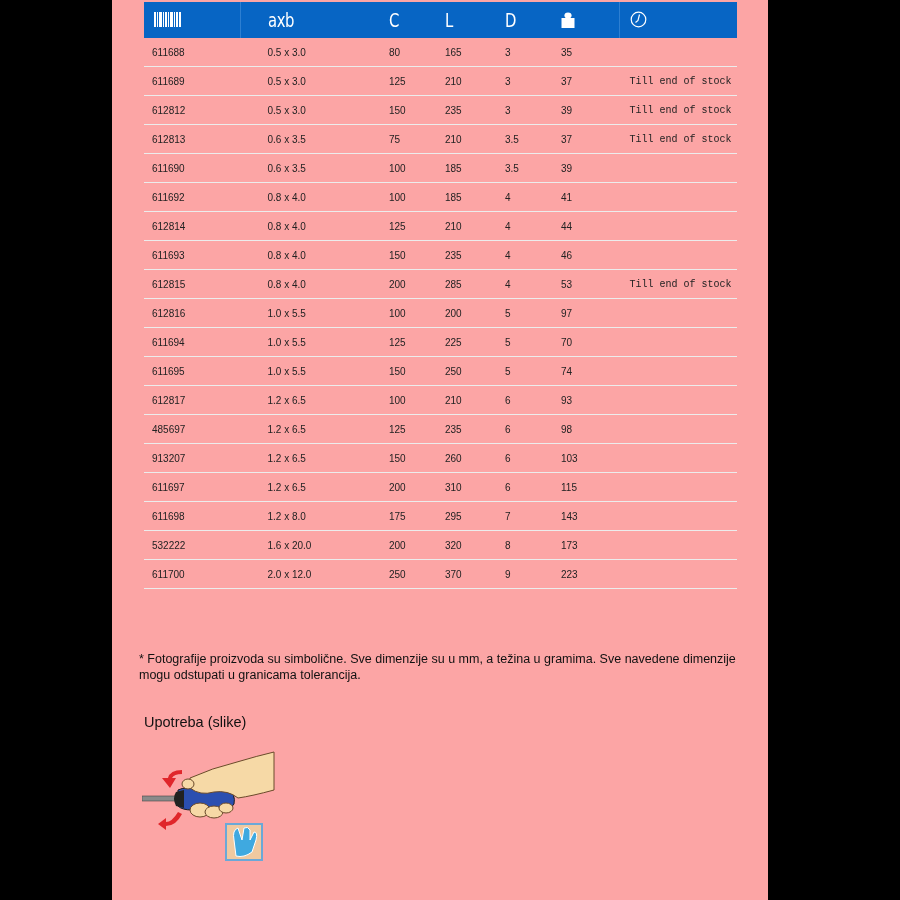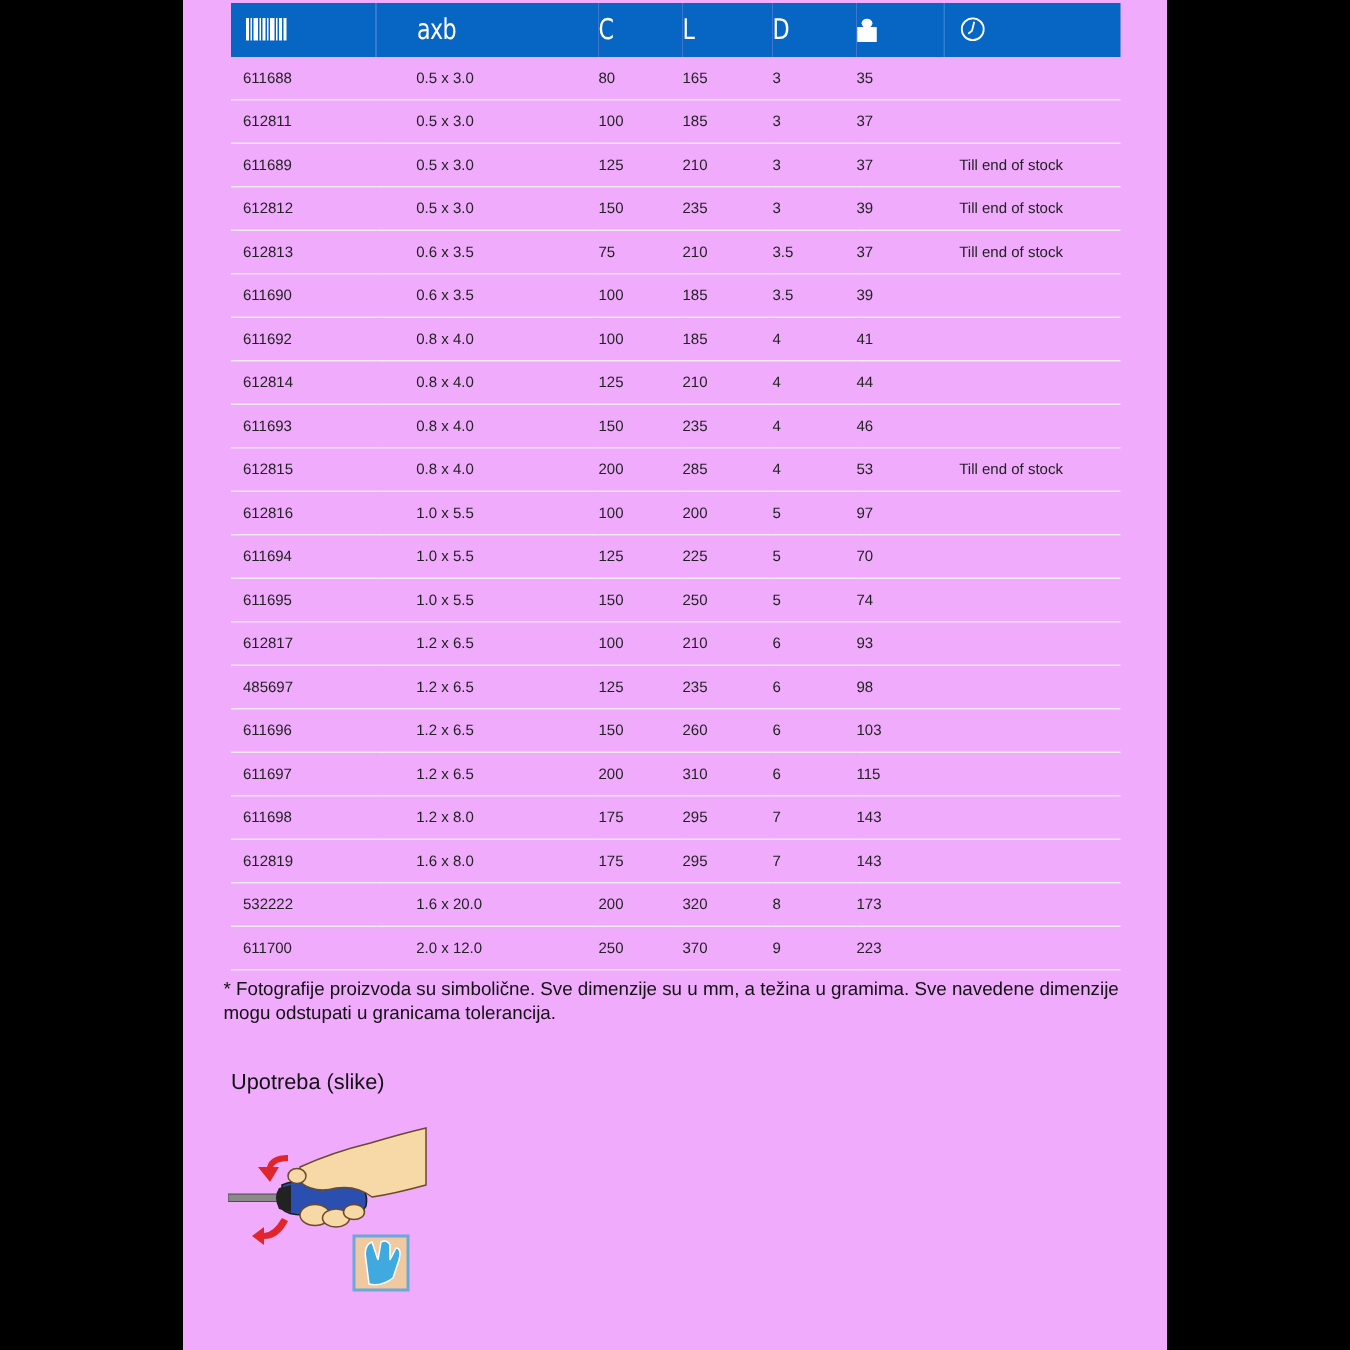--- a/index.html
+++ b/index.html
@@ -2,43 +2,43 @@
 <html><head>
 <meta charset="utf-8">
 <style>
   html, body { margin: 0; padding: 0; }
   body {
     width: 900px; height: 900px; background: #000;
     position: relative; overflow: hidden;
     font-family: "Liberation Sans", sans-serif;
   }
   .page {
-    position: absolute; left: 122px; top: 0; width: 656px; height: 900px;
-    background: #f0abfc;
+    position: absolute; left: 112px; top: 0; width: 656px; height: 900px;
+    background: #fca5a5;
   }
   table.spec {
     position: absolute; left: 32px; top: 2px; width: 593px;
     border-collapse: collapse; table-layout: fixed;
   }
   table.spec th {
     background: #0765c4; color: #fff; height: 36px; padding: 0; text-align: left;
     font-weight: normal; vertical-align: middle;
   }
   table.spec th.div { border-right: 1px solid #2d7fd2; }
   table.spec td {
     height: 28px; padding: 0; font-size: 10px; color: #222;
     border-bottom: 1px solid #ececec; vertical-align: middle;
   }
   .c-code { width: 86px; padding-left: 8px !important; }
   .c-axb { width: 121px; padding-left: 27px !important; }
   .c-c { width: 56px; }
   .c-l { width: 60px; }
   .c-d { width: 56px; }
   .c-w { width: 58px; }
-  .c-s { padding-left: 10px !important; }
+  .c-s { padding-left: 10px !important; font-family: Liberation Mono, monospace; }
   th .hdr-text { font-family: "DejaVu Sans", sans-serif; font-size: 19px; letter-spacing: -0.5px; display: inline-block; transform: scaleX(0.78); transform-origin: left center; }
   th.c-code { padding-left: 10px !important; }
   th.c-axb { padding-left: 27px !important; }
   .barcode { display: inline-flex; align-items: stretch; height: 15px; gap: 1px; margin-top: 3px; }
   .barcode span { background: #fff; display: block; }
   .footnote {
     position: absolute; left: 27px; top: 651px; width: 600px;
     font-size: 12.5px; line-height: 16px; color: #111;
   }
   .usage-title {
@@ -89,29 +89,20 @@
         <tr>
           <td class="c-code">611688</td>
           <td class="c-axb">0.5 x 3.0</td>
           <td class="c-c">80</td>
           <td class="c-l">165</td>
           <td class="c-d">3</td>
           <td class="c-w">35</td>
           <td class="c-s"></td>
         </tr>
         <tr>
-          <td class="c-code">612811</td>
-          <td class="c-axb">0.5 x 3.0</td>
-          <td class="c-c">100</td>
-          <td class="c-l">185</td>
-          <td class="c-d">3</td>
-          <td class="c-w">37</td>
-          <td class="c-s"></td>
-        </tr>
-        <tr>
           <td class="c-code">611689</td>
           <td class="c-axb">0.5 x 3.0</td>
           <td class="c-c">125</td>
           <td class="c-l">210</td>
           <td class="c-d">3</td>
           <td class="c-w">37</td>
           <td class="c-s">Till end of stock</td>
         </tr>
         <tr>
           <td class="c-code">612812</td>
@@ -215,21 +206,21 @@
         <tr>
           <td class="c-code">485697</td>
           <td class="c-axb">1.2 x 6.5</td>
           <td class="c-c">125</td>
           <td class="c-l">235</td>
           <td class="c-d">6</td>
           <td class="c-w">98</td>
           <td class="c-s"></td>
         </tr>
         <tr>
-          <td class="c-code">611696</td>
+          <td class="c-code">913207</td>
           <td class="c-axb">1.2 x 6.5</td>
           <td class="c-c">150</td>
           <td class="c-l">260</td>
           <td class="c-d">6</td>
           <td class="c-w">103</td>
           <td class="c-s"></td>
         </tr>
         <tr>
           <td class="c-code">611697</td>
           <td class="c-axb">1.2 x 6.5</td>
@@ -242,29 +233,20 @@
         <tr>
           <td class="c-code">611698</td>
           <td class="c-axb">1.2 x 8.0</td>
           <td class="c-c">175</td>
           <td class="c-l">295</td>
           <td class="c-d">7</td>
           <td class="c-w">143</td>
           <td class="c-s"></td>
         </tr>
         <tr>
-          <td class="c-code">612819</td>
-          <td class="c-axb">1.6 x 8.0</td>
-          <td class="c-c">175</td>
-          <td class="c-l">295</td>
-          <td class="c-d">7</td>
-          <td class="c-w">143</td>
-          <td class="c-s"></td>
-        </tr>
-        <tr>
           <td class="c-code">532222</td>
           <td class="c-axb">1.6 x 20.0</td>
           <td class="c-c">200</td>
           <td class="c-l">320</td>
           <td class="c-d">8</td>
           <td class="c-w">173</td>
           <td class="c-s"></td>
         </tr>
         <tr>
           <td class="c-code">611700</td>

